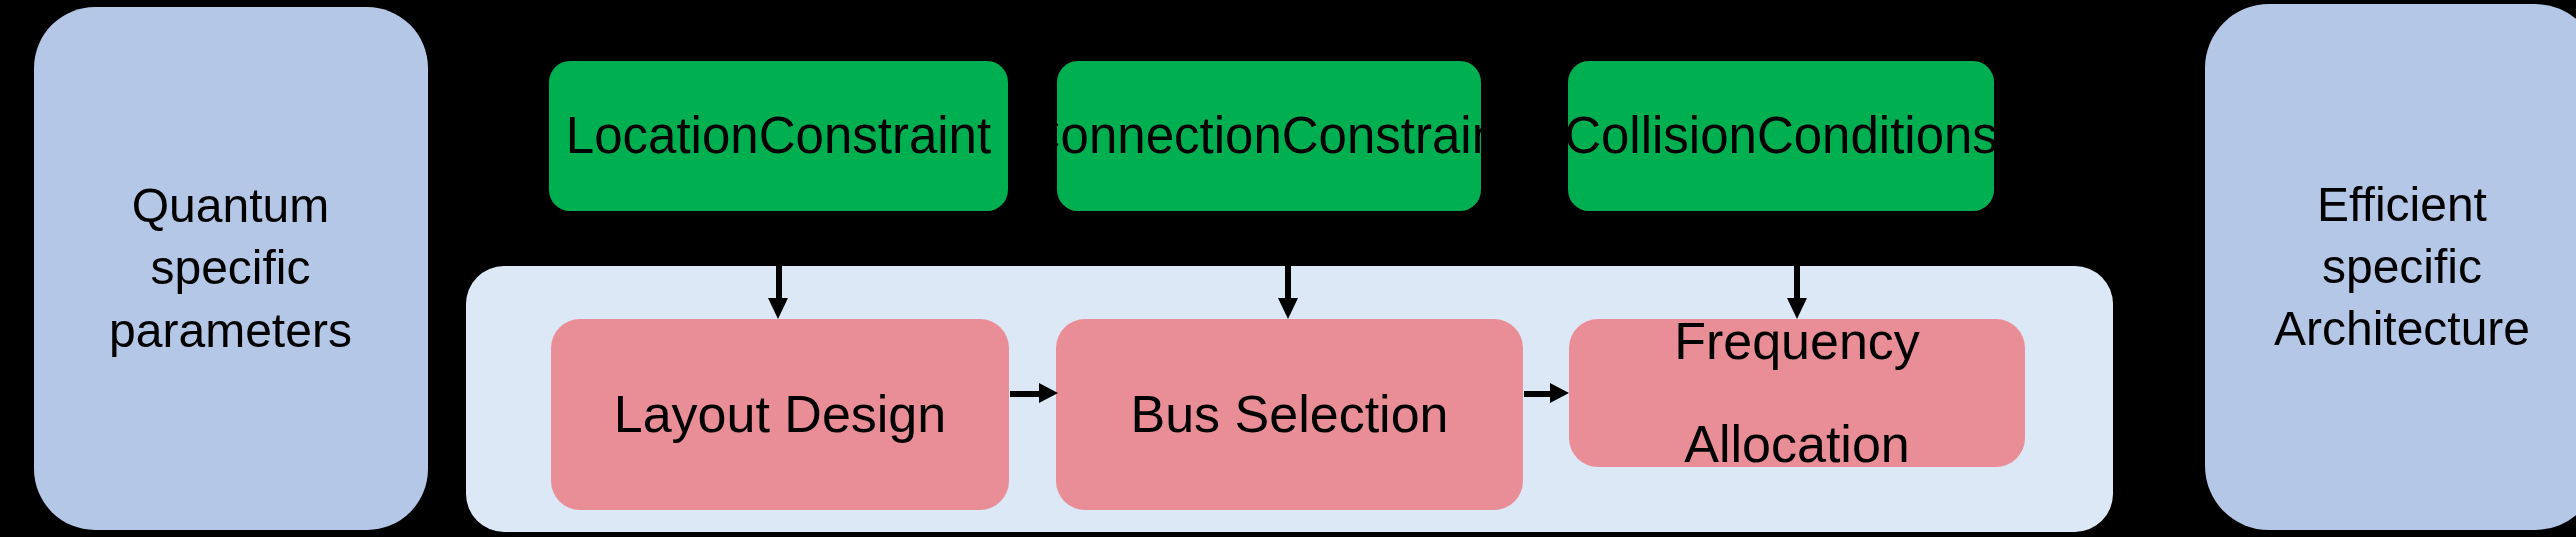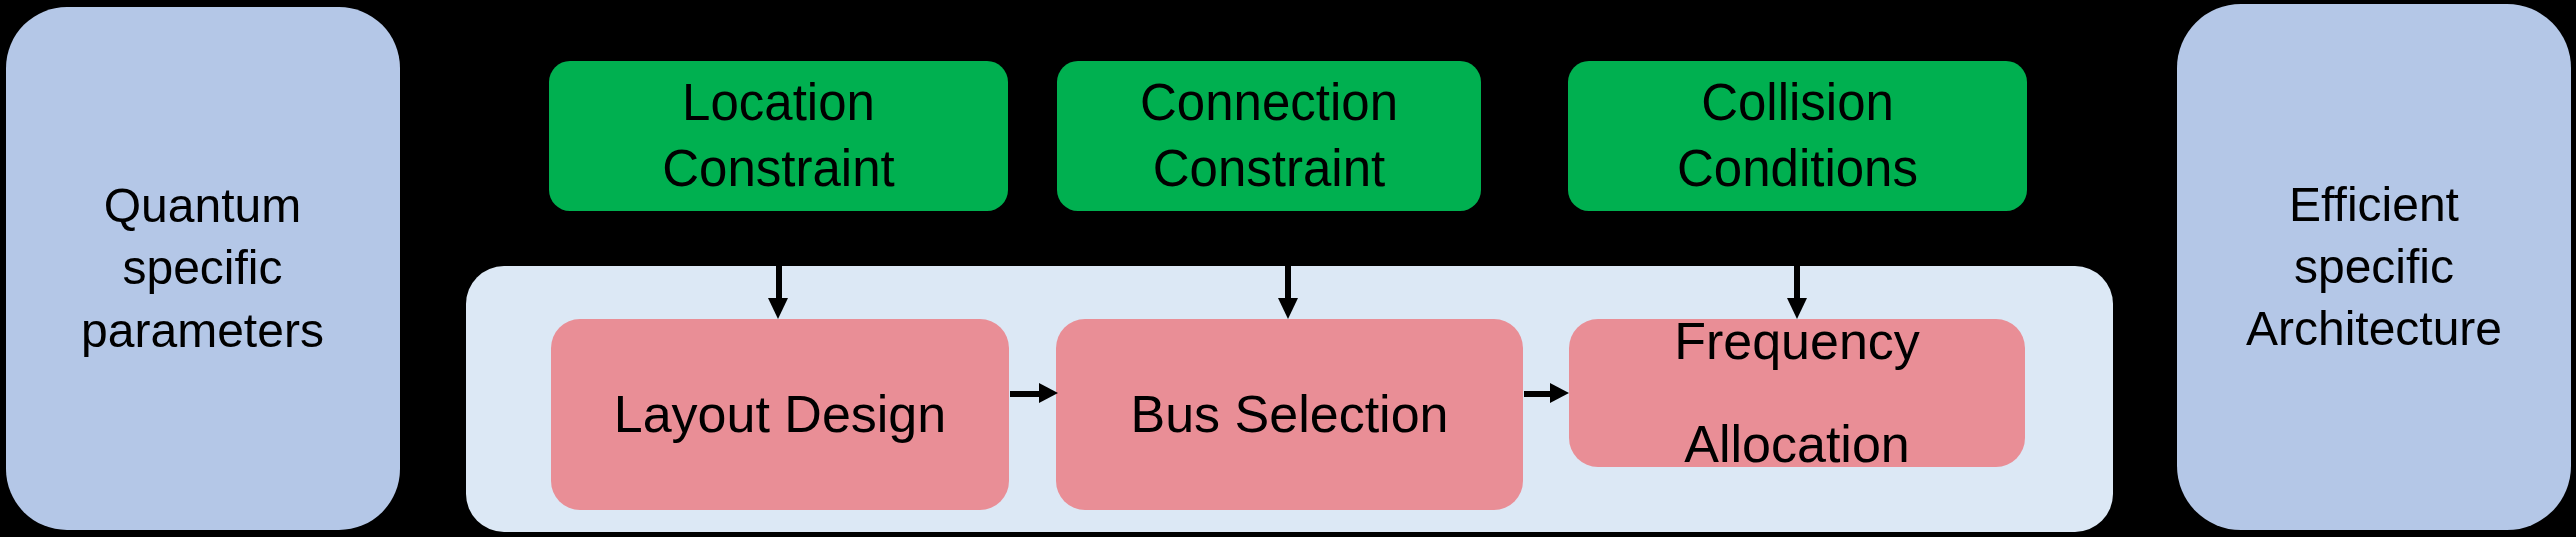--- a/index.html
+++ b/index.html
@@ -20,20 +20,21 @@
     position: absolute;
     background: var(--panel-blue, #b4c7e7);
     border-radius: 61px;
     display: flex;
     flex-direction: column;
     align-items: center;
     justify-content: center;
     text-align: center;
     font-size: 48px;
     line-height: 1.3;
+    margin-left: 28px;
   }
   .panel-left  { left: 5.5px;    top: 7px; width: 394px; height: 523px; }
   .panel-right { left: 2177px; top: 4.1px;  width: 394px; height: 526px; border-radius: 64px; }
 
   .flow-container {
     position: absolute;
     left: 466px;
     top: 266px;
     width: 1647px;
     height: 266px;
@@ -41,30 +42,30 @@
     border-radius: 38px;
   }
 
   .constraint-box {
     position: absolute;
     top: 61px;
     height: 150px;
     background: var(--constraint-green, #00b050);
     border-radius: 21px;
     display: flex;
-    flex-direction: column;
+    flex-direction: row;
     align-items: center;
     justify-content: center;
     text-align: center;
     font-size: 51px;
     line-height: 1.3;
   }
   .constraint-1 { left: 549px;  width: 459px; }
   .constraint-2 { left: 1057px; width: 424px; }
-  .constraint-3 { left: 1568px; width: 459px; }
+  .constraint-3 { left: 1568px; width: 426px; }
 
   .stage-box {
     position: absolute;
     top: 319px;
     height: 191px;
     background: var(--stage-pink, #e98e96);
     border-radius: 29px;
     display: flex;
     flex-direction: column;
     align-items: center;

